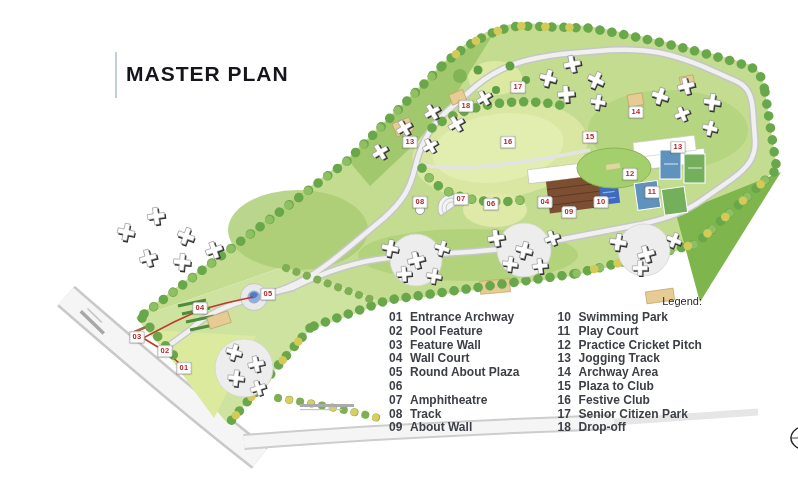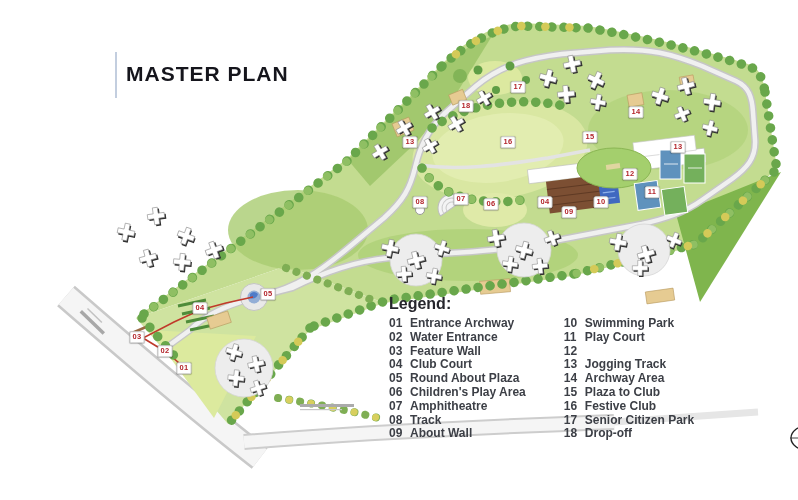--- a/index.html
+++ b/index.html
@@ -5,21 +5,21 @@
   html,body{margin:0;padding:0;background:#ffffff;}
   .page{position:relative;width:776px;height:500px;background:#ffffff;overflow:hidden;
         font-family:"Liberation Sans",sans-serif;margin-left:48px;}
   .map-svg{position:absolute;left:0;top:0;}
   
   .title-rule{position:absolute;left:67px;top:52px;width:2px;height:46px;background:#c3cedf;}
   .page-title{position:absolute;left:78px;top:62px;font-size:21px;font-weight:bold;
               letter-spacing:1px;color:#15151c;}
   
   .legend{position:absolute;left:341px;top:295px;color:#3c3f46;}
-  .legend-heading{font-size:16px;font-weight:bold;color:#26262c;margin-bottom:4px;}
+  .legend-heading{font-size:11px;font-weight:normal;color:#26262c;margin-bottom:4px;text-align:right;}
   .legend-cols{display:flex;gap:38px;}
   .lcol{display:flex;flex-direction:column;}
   .lrow{display:flex;font-size:12px;font-weight:600;line-height:13.8px;white-space:nowrap;}
   .lnum{width:21px;flex:0 0 21px;}
   
   .mk{position:absolute;transform:translate(-50%,-50%);background:#ffffff;color:#b3262c;
       font-size:7.5px;font-weight:bold;line-height:8.5px;padding:0.5px 2px;border-radius:2px;
       border:0.5px solid #cfcfcf;letter-spacing:0.3px;box-shadow:0 0 1px rgba(0,0,0,.25);}
   
   .compass{position:absolute;left:733px;top:398px;}
@@ -266,37 +266,36 @@
   <div class="legend">
     <div class="legend-heading">Legend:</div>
     <div class="legend-cols">
       <div class="lcol">
         <div class="lrow">
             <span class="lnum">01</span>
             <span>Entrance Archway</span>
           </div>
         <div class="lrow">
             <span class="lnum">02</span>
-            <span>Water Entrance</span>
+            <span>Pool Feature</span>
           </div>
         <div class="lrow">
             <span class="lnum">03</span>
             <span>Feature Wall</span>
           </div>
         <div class="lrow">
             <span class="lnum">04</span>
-            <span>Club Court</span>
+            <span>Wall Court</span>
           </div>
         <div class="lrow">
             <span class="lnum">05</span>
             <span>Round About Plaza</span>
           </div>
         <div class="lrow">
             <span class="lnum">06</span>
-            <span>Children's Play Area</span>
           </div>
         <div class="lrow">
             <span class="lnum">07</span>
             <span>Amphitheatre</span>
           </div>
         <div class="lrow">
             <span class="lnum">08</span>
             <span>Track</span>
           </div>
         <div class="lrow">
@@ -308,20 +307,21 @@
         <div class="lrow">
             <span class="lnum">10</span>
             <span>Swimming Park</span>
           </div>
         <div class="lrow">
             <span class="lnum">11</span>
             <span>Play Court</span>
           </div>
         <div class="lrow">
             <span class="lnum">12</span>
+            <span>Practice Cricket Pitch</span>
           </div>
         <div class="lrow">
             <span class="lnum">13</span>
             <span>Jogging Track</span>
           </div>
         <div class="lrow">
             <span class="lnum">14</span>
             <span>Archway Area</span>
           </div>
         <div class="lrow">

